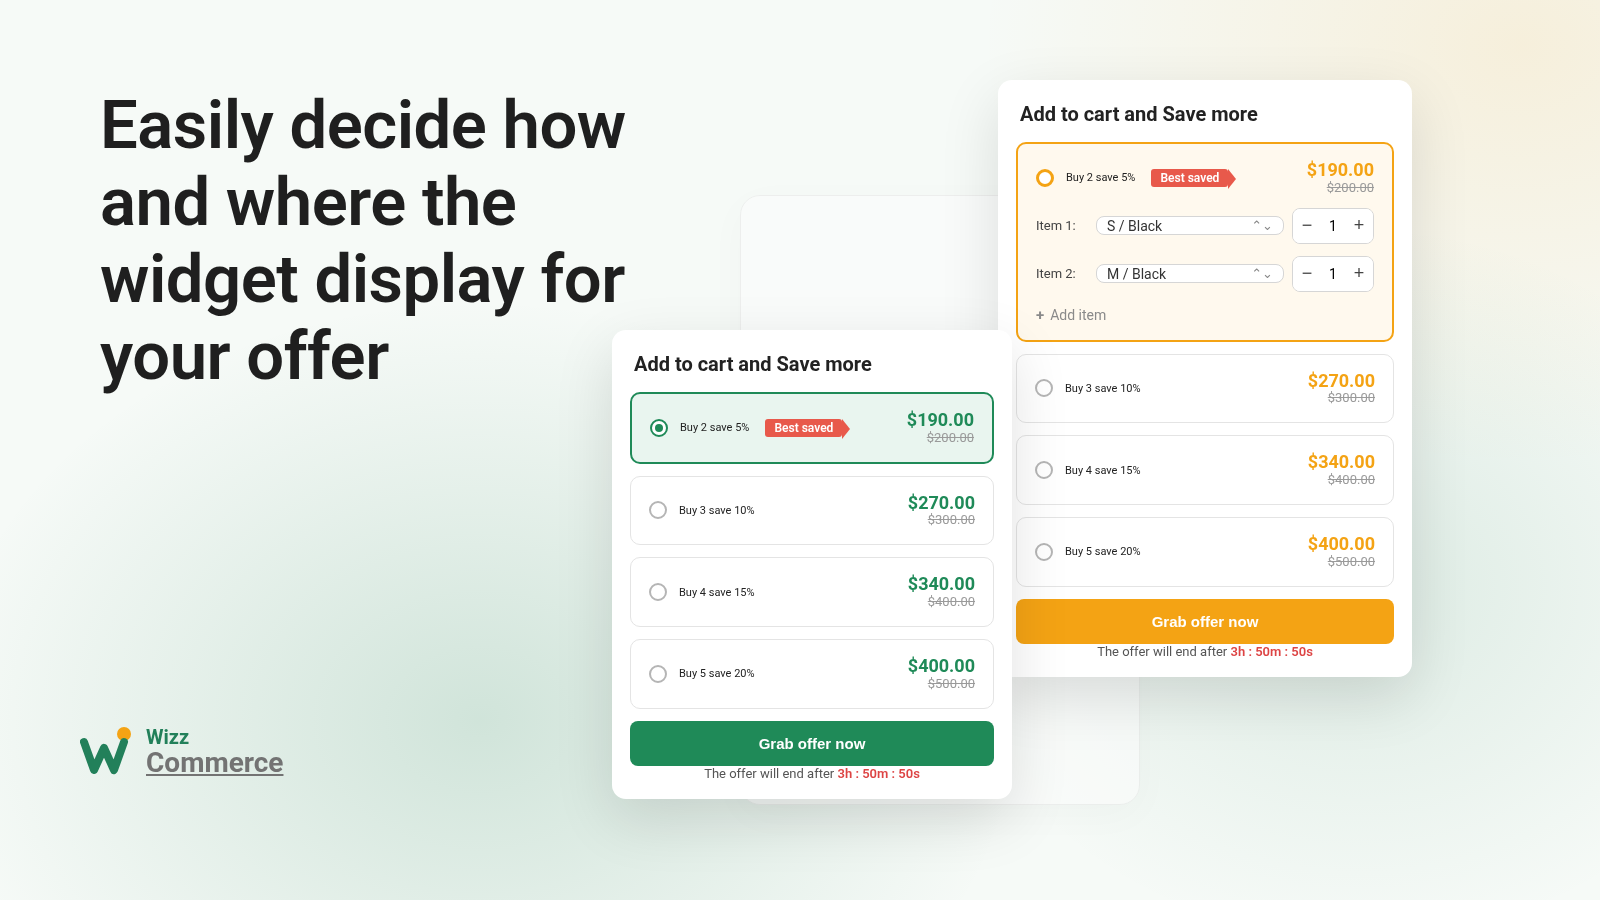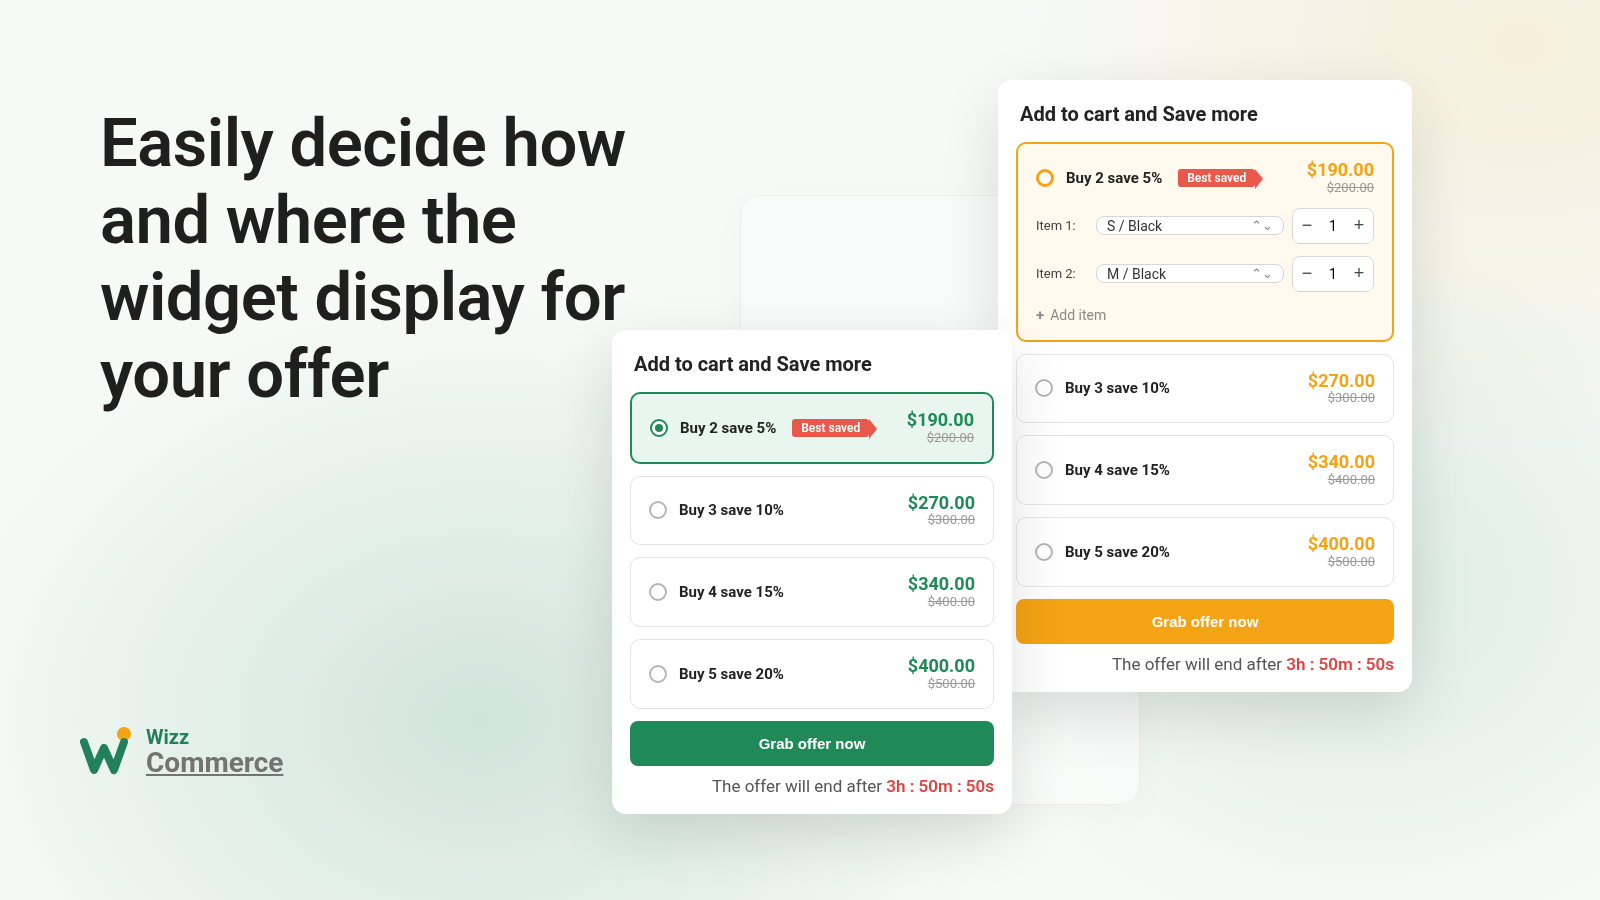--- a/index.html
+++ b/index.html
@@ -7,21 +7,21 @@
   body {
     background:
       radial-gradient(ellipse 900px 700px at 30% 80%, rgba(37,128,85,0.18), transparent 60%),
       radial-gradient(ellipse 700px 600px at 85% 65%, rgba(37,128,85,0.12), transparent 60%),
       radial-gradient(ellipse 900px 700px at 95% 5%, rgba(245,160,20,0.12), transparent 60%),
       #f6faf7;
     position: relative;
   }
   .headline {
     position: absolute;
-    left: 100px; top: 105px;
+    left: 100px; top: 87px;
     width: 560px;
     font-size: 67px;
     font-weight: 600;
     line-height: 1.15;
     color: #1f1f1f;
     letter-spacing: -0.5px;
   }
   
   .logo { position: absolute; left: 80px; bottom: 120px; display:flex; align-items:center; gap:10px; }
   .logo-mark { width: 56px; height: 56px; position: relative; }
@@ -54,21 +54,21 @@
   .tier-left { display:flex; align-items:center; gap:12px; }
   .radio {
     width:18px; height:18px; border-radius:50%;
     border:2px solid #b5b5b5; background:#fff; flex:0 0 auto;
     position:relative;
   }
   .radio.sel-green { border-color:#1f8a58; }
   .radio.sel-green::after { content:""; position:absolute; inset:3px; border-radius:50%; background:#1f8a58; }
   .radio.sel-orange { border:3px solid #f4a314; }
   .radio.sel-orange::after { content:""; position:absolute; inset:2px; border-radius:50%; background:#fff; }
-  .tier-label { font-size:15px; font-weight:700; color:#222; }
+  .tier-label { font-size:11px; font-weight:400; color:#222; }
   .badge {
     display:inline-block; background:#e8594b; color:#fff;
     font-size:12px; font-weight:600; padding:2px 9px 2px 9px;
     border-radius:3px; position:relative; margin-left:4px;
   }
   .badge::after {
     content:""; position:absolute; right:-8px; top:0; bottom:0;
     border-left:8px solid #e8594b; border-top:10px solid transparent; border-bottom:10px solid transparent;
   }
   .price-col { text-align:right; line-height:1.15; }
@@ -78,21 +78,21 @@
   .price-old { font-size:13px; color:#9a9a9a; text-decoration:line-through; }
 
   
   .card-a { left:612px; top:330px; width:400px; }
   .card-a .tier.selected { border:2px solid #1f8a58; background:#e9f5ef; }
   .btn-green {
     display:block; width:100%; border:none; border-radius:8px;
     background:#1f8a58; color:#fff; font-size:15px; font-weight:600;
     padding:14px 0; cursor:pointer; margin-top:4px;
   }
-  .timer { text-align:right; margin-top:10px; font-size:17px; color:#555; }
+  .timer { text-align:center; font-size:13px; color:#555; }
   .timer-val { color:#d44; font-weight:600; }
 
   
   .card-b { left:998px; top:80px; width:414px; }
   .card-b .tier.selected { border:2px solid #f4a314; background:#fff9ee; display:block; }
   .card-b .tier.selected .tier-head { display:flex; align-items:center; justify-content:space-between; }
   .item-row { display:flex; align-items:center; gap:8px; margin-top:12px; }
   .item-label { width:52px; font-size:13px; color:#444; }
   .sel {
     flex:1; height:19px; border:1px solid #d6d6d6; border-radius:8px; background:#fff;

